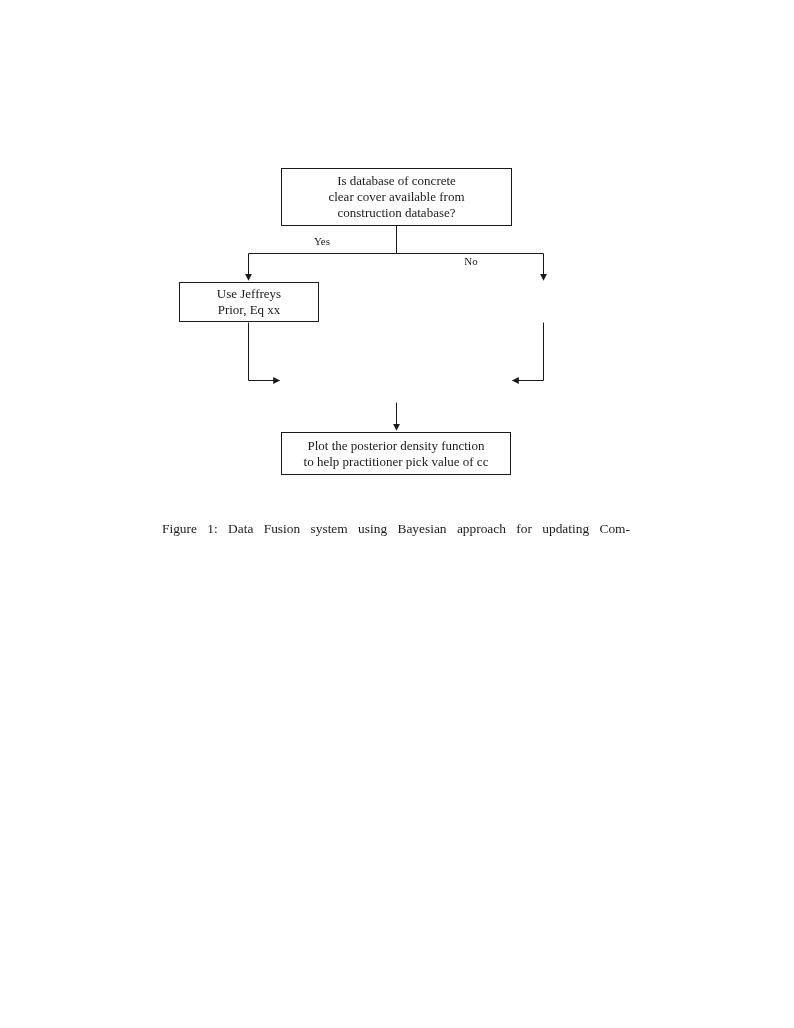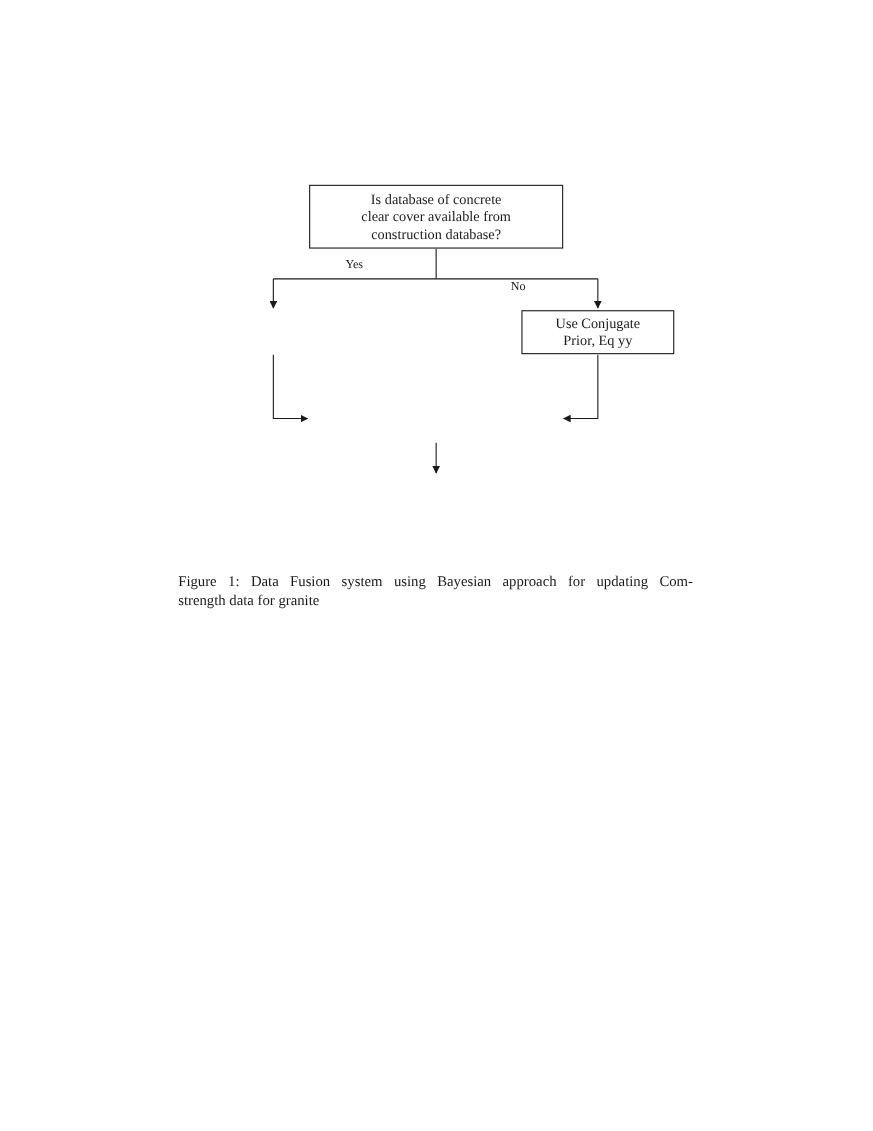--- a/index.html
+++ b/index.html
@@ -99,28 +99,31 @@
 
   <div class="node node-question">
     <div>Is database of concrete</div>
     <div>clear cover available from</div>
     <div>construction database?</div>
   </div>
 
   <span class="edge-label edge-label-yes">Yes</span>
   <span class="edge-label edge-label-no">No</span>
 
-
-  <div class="node node-conjugate">
-    <div>Use Conjugate</div>
-    <div>Prior, Eq yy</div>
+  <div class="node node-jeffreys">
+    <div>Use Jeffreys</div>
+    <div>Prior, Eq xx</div>
   </div>
 
 
 
+  <div class="node node-plot">
+    <div>Plot the posterior density function</div>
+    <div>to help practitioner pick value of cc</div>
+  </div>
+
   <div class="caption">
     <div class="cap-just">Figure 1: Data Fusion system using Bayesian approach for updating Com-</div>
-    <div>strength data for granite</div>
   </div>
 
   <div class="page-number">1</div>
 
 </div>
 
 </body></html>

